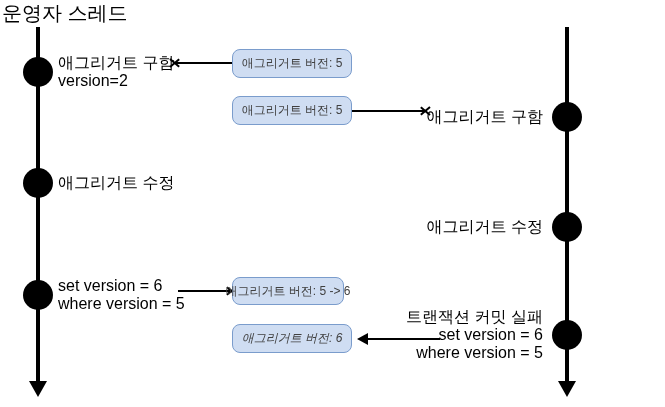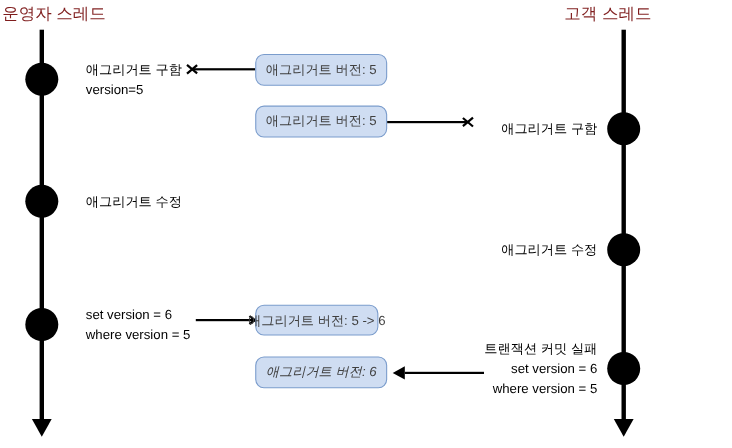--- a/index.html
+++ b/index.html
@@ -36,34 +36,33 @@
     position: absolute;
     width: 30px;
     height: 30px;
     border-radius: 50%;
     background: #000000;
   }
 
   
   .thread-title {
     position: absolute;
-    font-size: 15px;
-    color: #7f1d1d;
+    font-size: 20px;
+    color: #000000;
     white-space: nowrap;
     line-height: 18px;
   }
 
   
   .node-label {
     position: absolute;
-    font-size: 12px;
+    font-size: 16px;
     color: #000000;
     line-height: 18px;
     white-space: nowrap;
-    margin-left: 20px;
   }
   .node-label.left-anchor { text-align: left; }
   .node-label.right-anchor { text-align: right; }
 
   
   .msg-box {
     position: absolute;
     box-sizing: border-box;
     background: #cfddf2;
     border: 1px solid #7a9ccc;
@@ -121,33 +120,32 @@
 
   <div class="lifeline" style="left:36px; top:27px; height:358px;"></div>
   <div class="lifeline-arrow" style="left:29px; top:381px;"></div>
 
   <div class="node-dot" style="left:23px; top:57px;"></div>
   <div class="node-dot" style="left:23px; top:168px;"></div>
   <div class="node-dot" style="left:23px; top:280px;"></div>
 
   <div class="node-label left-anchor" style="left:58px; top:54px;">
     <div>애그리거트 구함</div>
-    <div>version=5</div>
+    <div>version=2</div>
   </div>
 
   <div class="node-label left-anchor" style="left:58px; top:174px;">
     <div>애그리거트 수정</div>
   </div>
 
   <div class="node-label left-anchor" style="left:58px; top:277px;">
     <div>set version = 6</div>
     <div>where version = 5</div>
   </div>
 
-  <div class="thread-title" style="left:513px; top:4px;">고객 스레드</div>
 
   <div class="lifeline" style="left:565px; top:27px; height:358px;"></div>
   <div class="lifeline-arrow" style="left:558px; top:381px;"></div>
 
   <div class="node-dot" style="left:552px; top:102px;"></div>
   <div class="node-dot" style="left:552px; top:212px;"></div>
   <div class="node-dot" style="left:552px; top:320px;"></div>
 
   <div class="node-label right-anchor" style="right:122px; top:108px;">
     <div>애그리거트 구함</div>

